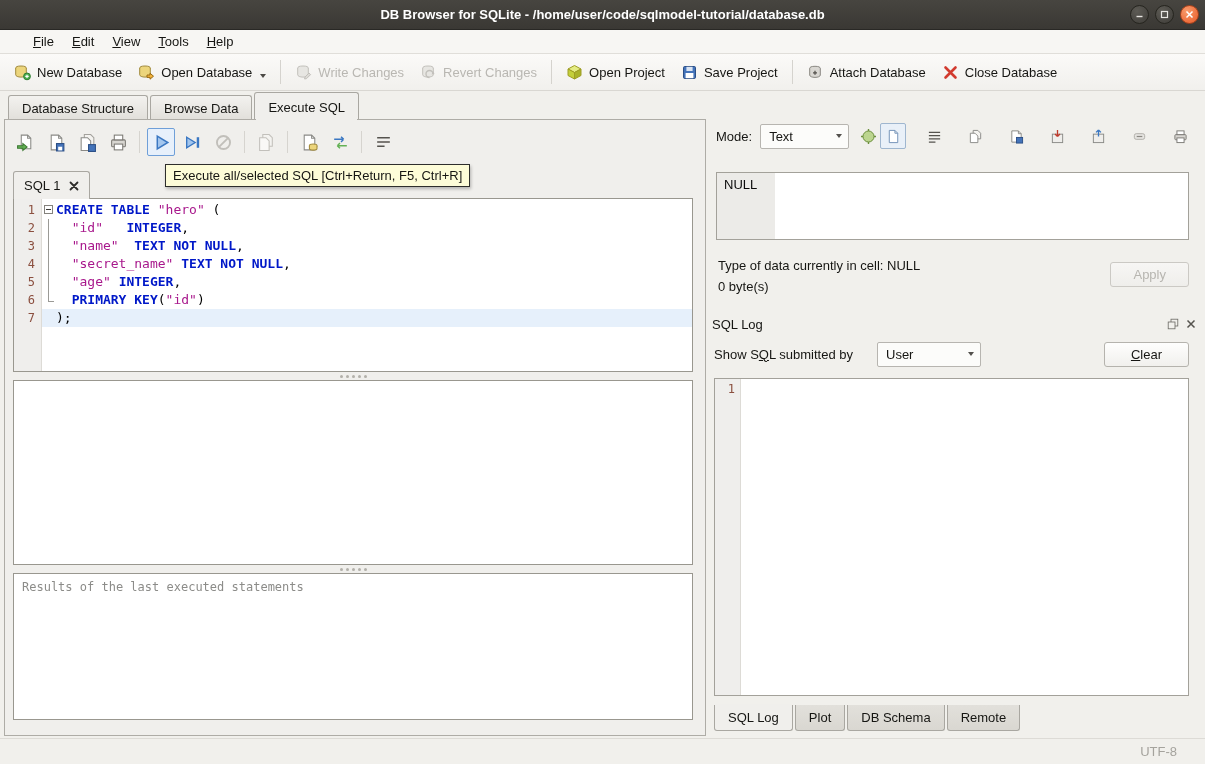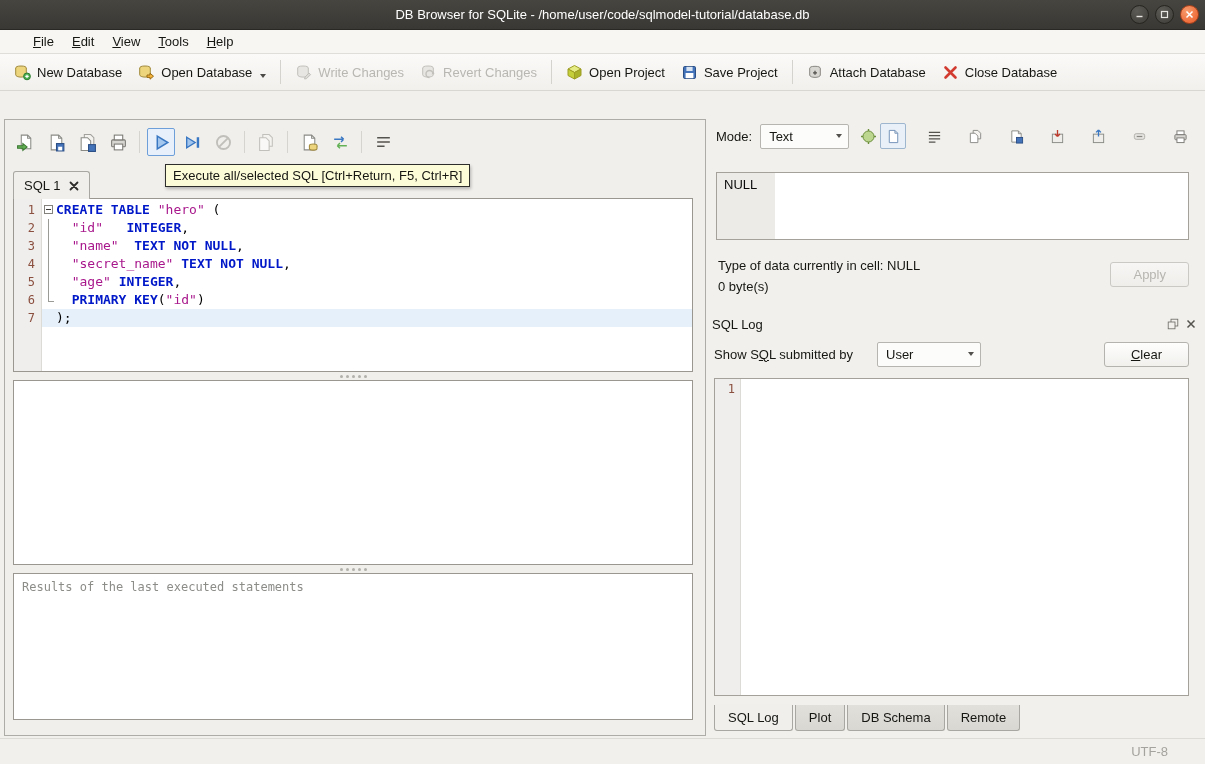--- a/index.html
+++ b/index.html
@@ -2,21 +2,21 @@
 <html><head>
 <meta charset="utf-8">
 <style>
   * { margin:0; padding:0; box-sizing:border-box; }
   html,body { width:1205px; height:764px; background:#f1f0ec; font-family:"Liberation Sans", sans-serif; font-size:13px; color:#161613; }
   .screen { position:relative; width:1205px; height:764px; overflow:hidden; background:#f1f0ec; }
 
   
   .titlebar { position:absolute; top:0; left:0; right:0; height:30px;
     background:linear-gradient(#474540,#3a3834); border-bottom:1px solid #292825;
-    display:flex; align-items:center; justify-content:center; color:#fff; font-weight:normal; }
+    display:flex; align-items:center; justify-content:center; color:#fff; font-weight:bold; }
   .winctrls { position:absolute; right:6px; top:5px; display:flex; gap:6px; }
   .winbtn { width:19px; height:19px; border-radius:50%; display:flex; align-items:center; justify-content:center;
     background:radial-gradient(circle at 35% 30%, #5d5b55, #3e3c38); border:1px solid #26251f; }
   .winbtn.close { background:radial-gradient(circle at 35% 30%, #f89b6c, #ea5a27); border-color:#a8421c; }
   .winbtn svg { display:block; }
 
   
   .menubar { position:absolute; top:30px; left:0; right:0; height:24px; background:#f7f6f3;
     border-bottom:1px solid #e0ded9; display:flex; align-items:center; padding-left:24px; }
   .menu-item { padding:3px 9px; cursor:default; }
@@ -114,21 +114,21 @@
   .log-num { position:absolute; top:3px; left:0; width:20px; text-align:right; color:#8b4f3f; font-family:"DejaVu Sans Mono", monospace; font-size:12px; }
 
   .dock-tabs { position:absolute; left:4px; bottom:4px; height:27px; display:flex; }
   .dtab { position:relative; border:1px solid #a9a7a1; border-top:none; border-radius:0 0 3px 3px;
     background:linear-gradient(#e2e0db,#d9d7d1); padding:5px 13px; margin-right:2px; height:26px; }
   .dtab.active { background:#f0efec; z-index:2; }
   .dtab.active::before { content:""; position:absolute; left:1px; right:1px; top:-1px; height:2px; background:#f0efec; }
 
   
   .statusbar { position:absolute; left:0; right:0; bottom:0; height:26px; background:#f1f0ec; border-top:1px solid #dddbd6;
-    display:flex; align-items:center; justify-content:flex-end; padding-right:37px; color:#a5a39d; }
+    display:flex; align-items:center; justify-content:flex-end; padding-right:28px; color:#a5a39d; }
 
   u { text-decoration:underline; }
 </style>
 </head>
 <body>
 
 <div class="screen">
 
   <div class="titlebar">
     <span>DB Browser for SQLite - /home/user/code/sqlmodel-tutorial/database.db</span>
@@ -226,20 +226,25 @@
       <svg class="ic" viewBox="0 0 17 17">
         <path d="M3.5 3.5 L13.5 13.5 M13.5 3.5 L3.5 13.5" stroke="#d23b2f" stroke-width="2.6" stroke-linecap="round"></path>
       </svg>
       <span>Close Database</span>
     </div>
   </div>
 
   <div class="workspace">
 
     <div class="left-panel">
+      <div class="main-tabs">
+        <div class="tab">Database Structure</div>
+        <div class="tab">Browse Data</div>
+        <div class="tab active">Execute SQL</div>
+      </div>
 
       <div class="left-content">
 
         <div class="sqltoolbar">
           <div class="sicon">
             <svg width="19" height="19" viewBox="0 0 18 18">
               <path d="M5 2 h6 l3 3 v10 h-9 z" fill="#fff" stroke="#8a8a86"></path>
                 <path d="M11 2 v3 h3" fill="none" stroke="#8a8a86"></path>
               <path d="M1.5 12 h5 v-2 l4 3.2 -4 3.2 v-2 h-5 z" fill="#63b155" stroke="#3c7a33"></path>
             </svg>

